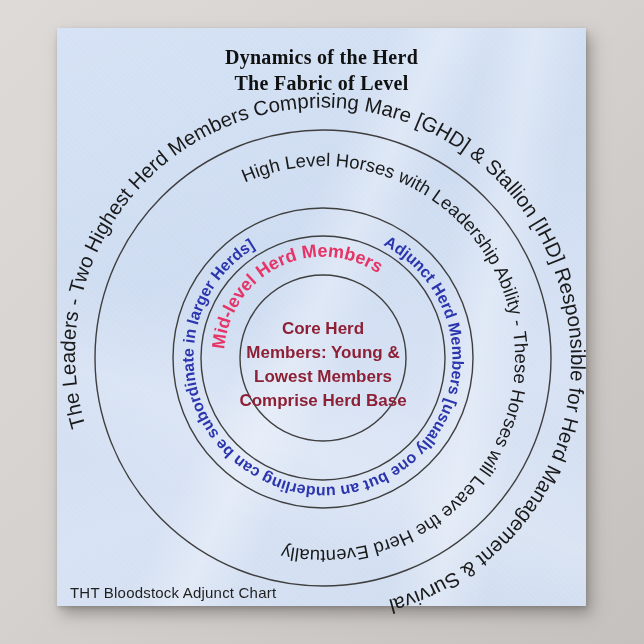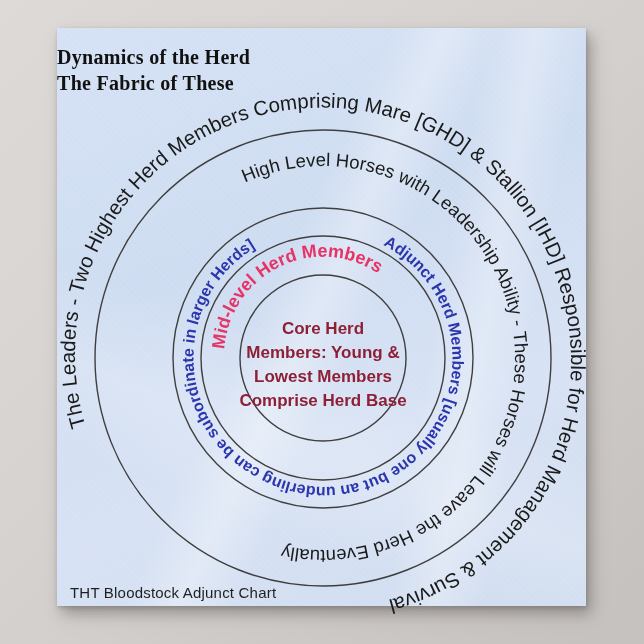--- a/index.html
+++ b/index.html
@@ -15,41 +15,41 @@
   }
   .poster .texture{
     position:absolute;inset:0;pointer-events:none;
     background:
       repeating-linear-gradient(45deg,rgba(255,255,255,.05) 0 2px,rgba(0,0,0,0) 2px 4px),
       linear-gradient(115deg,rgba(255,255,255,0) 42%,rgba(255,255,255,.30) 49%,rgba(255,255,255,0) 56%),
       linear-gradient(100deg,rgba(255,255,255,0) 68%,rgba(255,255,255,.28) 76%,rgba(255,255,255,0) 84%),
       linear-gradient(200deg,rgba(255,255,255,0) 55%,rgba(255,255,255,.18) 68%,rgba(255,255,255,0) 80%);
   }
   .title{
-    position:absolute;top:16px;left:0;width:100%;
+    position:absolute;top:16px;left:0;width:100%;text-align:center;
     font-family:"Liberation Serif",serif;font-weight:bold;font-size:20px;
     line-height:26px;color:#111;letter-spacing:.3px;
   }
   .footer{
     position:absolute;left:13px;bottom:5px;
     font-size:15px;color:#1f1f1f;letter-spacing:.2px;
   }
   svg.diagram{position:absolute;left:0;top:0;width:644px;height:644px;}
   svg.diagram text{font-family:"Liberation Sans",sans-serif;}
   .ring-circle{fill:none;stroke-width:1.4;}
   .core-line{font-weight:600;text-anchor:middle;}
 </style>
 </head>
 <body>
 
 <div class="poster">
   <div class="texture"></div>
   <div class="title">
     <div>Dynamics of the Herd</div>
-    <div>The Fabric of These</div>
+    <div>The Fabric of Level</div>
   </div>
   <div class="footer">THT Bloodstock Adjunct Chart</div>
 </div>
 
 <svg class="diagram" viewBox="0 0 644 644" xmlns="http://www.w3.org/2000/svg">
   <defs>
 
     <path id="path-outer" d="M 85.6 426.1 A 247 247 0 1 1 560.4 289.9 A 247 247 0 1 1 85.6 426.1"></path>
     <path id="path-ring2" d="M 244.9 182.6 A 192 192 0 1 1 401.1 533.4 A 192 192 0 1 1 244.9 182.6"></path>
     <path id="path-blue" d="M 383.1 245.0 A 128 128 0 1 1 262.9 471.0 A 128 128 0 1 1 383.1 245.0"></path>

